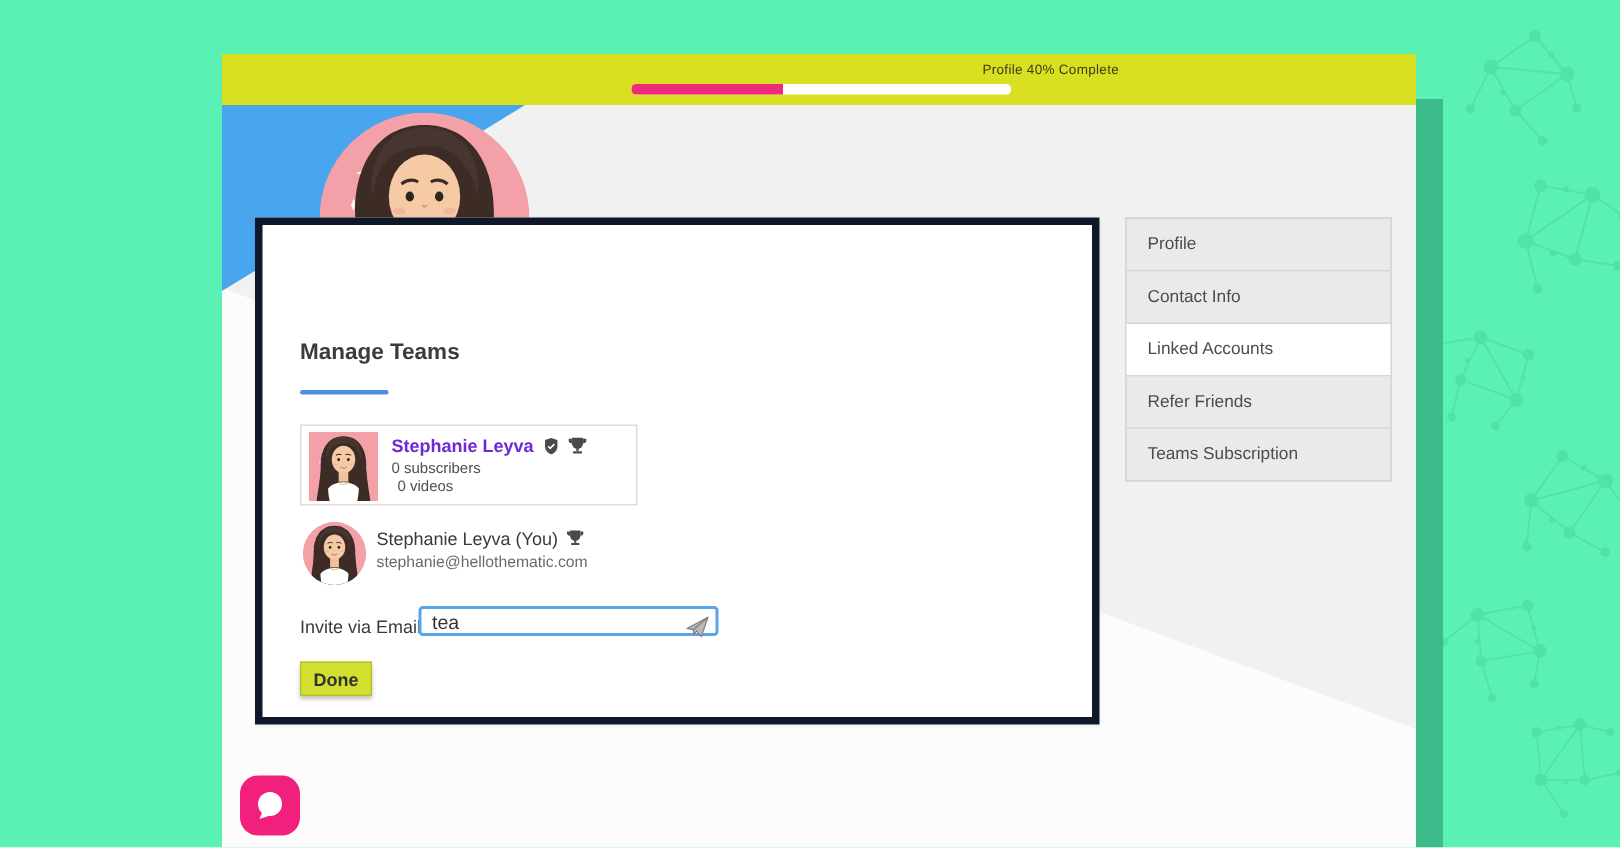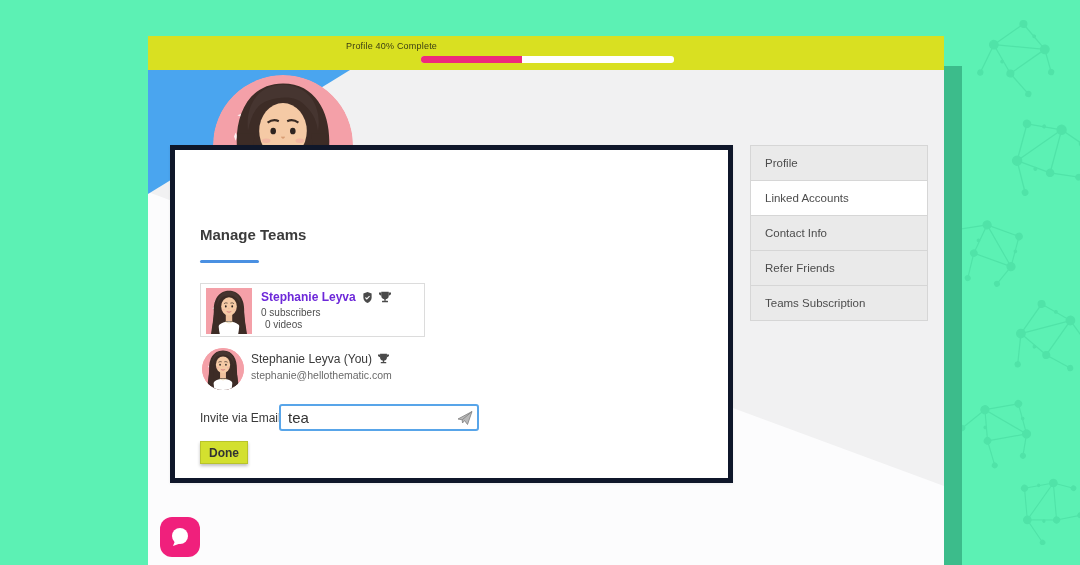--- a/index.html
+++ b/index.html
@@ -11,21 +11,21 @@
   .win-shadow { position:absolute; left:944px; top:66px; width:18px; height:499px; background:#3cbc8b; }
 
   .window { position:absolute; left:148px; top:36px; width:796px; height:529px; background:#f1f1f2; overflow:hidden; }
 
   .lower-white { position:absolute; left:0; top:156px; width:796px; height:373px; background:#fcfcfd;
                  clip-path:polygon(0 0, 100% 78.8%, 100% 100%, 0 100%); }
   .blue-wedge { position:absolute; left:0; top:34px; width:202px; height:124px; background:#4aa5ef;
                 clip-path:polygon(0 0, 100% 0, 0 100%); }
 
   .topbar { position:absolute; left:0; top:0; width:796px; height:34px; background:#d9e021; }
-  .topbar-label { position:absolute; left:198px; top:5px; width:400px; text-align:left;
+  .topbar-label { position:absolute; left:198px; top:5px; width:400px; text-align:right;
                   font-size:9px; color:#3a3d14; letter-spacing:.2px; }
   .progress-track { position:absolute; left:273px; top:20px; width:253px; height:7px; background:#ffffff; border-radius:3px; }
   .progress-fill { position:absolute; left:0; top:0; height:7px; background:#ee2a7b; border-radius:3px 0 0 3px; }
 
   .avatar-big { position:absolute; left:65px; top:39px; width:140px; height:140px; border-radius:50%;
                 overflow:hidden; }
 
   .card { position:absolute; left:22px; top:109px; width:563px; height:338px; background:#ffffff;
           border:5px solid #0f172a; box-shadow:0 1px 3px rgba(0,0,0,.06); }
   .heading { position:absolute; left:25px; top:76px; font-size:15px; font-weight:bold; color:#3b3b3b; }
@@ -36,22 +36,22 @@
   .team-name { position:absolute; left:60px; top:6px; font-size:12px; font-weight:bold; color:#6d28d9; white-space:nowrap; }
   .team-badges { display:inline-block; vertical-align:-2px; margin-left:3px; }
   .team-sub { position:absolute; left:60px; top:23px; font-size:10px; color:#4f4f4f; }
   .team-vid { position:absolute; left:64px; top:35px; font-size:10px; color:#4f4f4f; }
 
   .member-avatar { position:absolute; left:27px; top:198px; width:42px; height:42px; border-radius:50%; overflow:hidden; background:#f4a0a8; }
   .member-name { position:absolute; left:76px; top:202px; font-size:12px; color:#3a3a3a; white-space:nowrap; }
   .member-email { position:absolute; left:76px; top:219px; font-size:10.5px; color:#6a6a6a; }
 
   .invite-label { position:absolute; left:25px; top:261px; font-size:12px; color:#3a3a3a; }
-  .invite-input { position:absolute; left:104px; top:254px; width:200px; height:27px;
-                  border:2px solid #58a5e9; border-radius:3px; font-size:15px; color:#333;
+  .invite-input { position:absolute; left:104px; top:254px; width:200px; height:20px;
+                  border:2px solid #58a5e9; border-radius:3px; font-size:13px; color:#333;
                   padding:0 24px 0 7px; outline:none; font-family:"Liberation Sans", sans-serif; background:#fff; }
   .send-wrap { position:absolute; left:282px; top:260px; width:16px; height:16px; cursor:pointer; }
 
   .done-btn { position:absolute; left:25px; top:291px; width:48px; height:23px; background:#d3e02f;
               border:1px solid #b8c32a; border-radius:0; font-size:12px; font-weight:bold; color:#333;
               box-shadow:0 2px 3px rgba(0,0,0,.25); cursor:pointer; font-family:"Liberation Sans", sans-serif; }
 
   .sidebar { position:absolute; left:602px; top:109px; width:178px; border:1px solid #d6d6d6; border-bottom:none; background:#fdba74; }
   .tab { height:35px; line-height:35px; padding-left:14px; font-size:11.5px; color:#4c4c4c;
          background:#eaeaea; border-bottom:1px solid #d6d6d6; cursor:pointer; }
@@ -222,22 +222,22 @@
             <path d="M1 9 L15 1.5 L10.5 14.5 L7.5 10.5 L5.5 13 L5.2 9.8 Z" fill="#b9b9b9" stroke="#7f7f7f" stroke-width="0.8" stroke-linejoin="round"></path>
             <path d="M15 1.5 L5.2 9.8" stroke="#7f7f7f" stroke-width="0.8"></path>
           </svg>
       </span>
 
       <button class="done-btn">Done</button>
     </div>
 
     <div class="sidebar">
       <div class="tab">Profile</div>
+      <div class="tab">Contact Info</div>
       <div class="tab active">Linked Accounts</div>
-      <div class="tab">Contact Info</div>
       <div class="tab">Refer Friends</div>
       <div class="tab">Teams Subscription</div>
     </div>
 
     <div class="chat-btn">
       <svg width="24" height="24" viewBox="0 0 24 24">
         <circle cx="12" cy="11" r="8" fill="#ffffff"></circle>
         <path d="M7 16 L5 21 L12 18.6 Z" fill="#ffffff"></path>
       </svg>
     </div>

